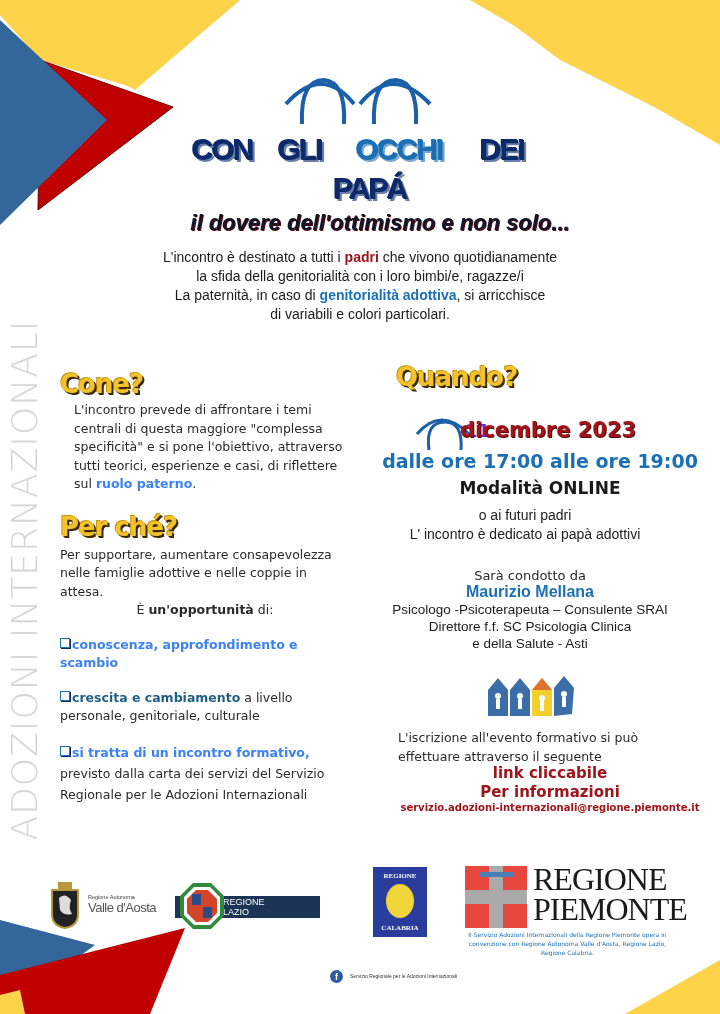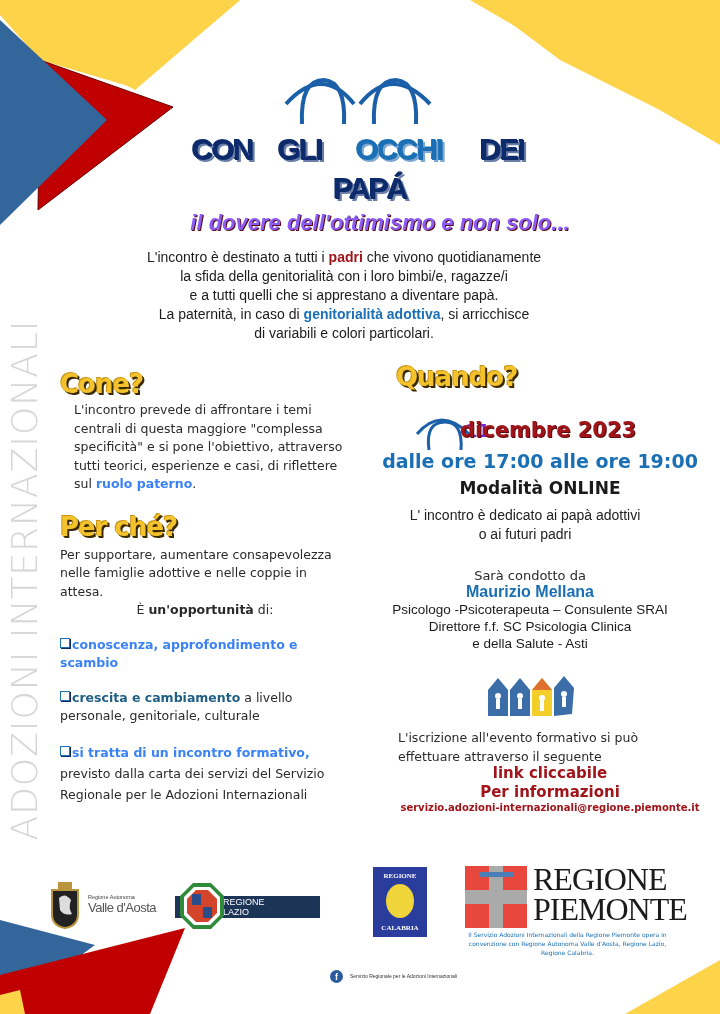--- a/index.html
+++ b/index.html
@@ -30,25 +30,25 @@
     }
     .title-line1 .w { position: absolute; top: 0; }
     .title-line1 .w.light { color: #1a6fb5; text-shadow: 2px 2px 0 #7ea6cf, -1px -1px 0 #1a6fb5; }
     .title-line2 {
       left: 320px; top: 172px; width: 100px; text-align: center;
       font-weight: 900; font-size: 30px; letter-spacing: -2px; color: #0d2b6b;
       text-shadow: 2px 2px 0 #6a7ea8, -1px -1px 0 #0d2b6b;
     }
     .subtitle {
       left: 140px; top: 210px; width: 480px; text-align: center;
-      font-weight: bold; font-style: italic; font-size: 22px; color: #8b5cf6;
+      font-weight: bold; font-style: italic; font-size: 22px; color: #0f172a;
       text-shadow: 1px 1px 0 #5a0a0d;
     }
     .intro {
-      left: 104px; top: 248px; width: 480px; text-align: center;
+      left: 120px; top: 248px; width: 480px; text-align: center;
       font-size: 14px; line-height: 19px; color: #1b1b1b;
     }
     .red-b { color: #a0141a; font-weight: bold; }
     .blue-b { color: #1a6fb5; font-weight: bold; }
 
     .heading {
       font-family: "DejaVu Sans", sans-serif; font-weight: bold; font-size: 26px;
       color: #f3c22c; letter-spacing: -1px;
       text-shadow: 2px 2px 0 #3a2a00, 1px 1px 0 #6b4e00, -1px -1px 0 #c79510;
     }
@@ -148,21 +148,20 @@
   <span class="w light" style="left:166px">OCCHI</span>
   <span class="w" style="left:290px">DEI</span>
 </div>
 <div class="layer title-line2">PAPÁ</div>
 
 <div class="layer subtitle">il dovere dell'ottimismo e non solo...</div>
 
 <div class="layer intro">
   <div><span>L'incontro è destinato a tutti i </span><span class="red-b">padri</span><span> che vivono quotidianamente</span></div>
   <div>la sfida della genitorialità con i loro bimbi/e, ragazze/i</div>
-  <div>e a tutti quelli che si apprestano a diventare papà.</div>
   <div><span>La paternità, in caso di </span><span class="blue-b">genitorialità adottiva</span><span>, si arricchisce</span></div>
   <div>di variabili e colori particolari.</div>
 </div>
 
 <div class="layer left-col">
   <p class="heading">Cone?</p>
   <p class="body-txt cone-text"><span>L'incontro prevede di affrontare i temi centrali di questa maggiore "complessa specificità" e si pone l'obiettivo, attraverso tutti teorici, esperienze e casi, di riflettere sul </span><span class="darkred-b">ruolo paterno</span><span>.</span></p>
 
   <p class="heading perche-head">Per ché?</p>
   <p class="body-txt perche-text">Per supportare, aumentare consapevolezza nelle famiglie adottive e nelle coppie in attesa.</p>
@@ -179,22 +178,22 @@
     <svg class="date-eye" viewBox="0 0 60 40">
       <path d="M2,22 Q26,-6 54,22" fill="none" stroke="#1a5fa8" stroke-width="3"></path>
       <path d="M14,38 Q10,10 30,10 Q48,10 46,38" fill="none" stroke="#1a5fa8" stroke-width="3"></path>
     </svg>
     <span class="date-num">11</span>
     <span class="date-txt">dicembre 2023</span>
   </div>
   <div class="time">dalle ore 17:00 alle ore 19:00</div>
   <div class="mode">Modalità ONLINE</div>
   <div class="dedicated">
+    <div>o ai futuri padri</div>
     <div>L' incontro è  dedicato ai papà adottivi</div>
-    <div>o ai futuri padri</div>
   </div>
   <div class="cond">Sarà condotto da</div>
   <div class="speaker">Maurizio Mellana</div>
   <div class="role">Psicologo -Psicoterapeuta – Consulente SRAI</div>
   <div class="role">Direttore f.f. SC Psicologia Clinica</div>
   <div class="role">e della Salute - Asti</div>
   <svg class="houses" viewBox="0 0 90 42">
     <polygon points="2,14 12,2 22,14 22,40 2,40" fill="#3b6ea8"></polygon>
     <polygon points="24,14 34,2 44,14 44,40 24,40" fill="#3b6ea8"></polygon>
     <polygon points="46,14 56,2 66,14 66,40 46,40" fill="#f3cf2c"></polygon>

